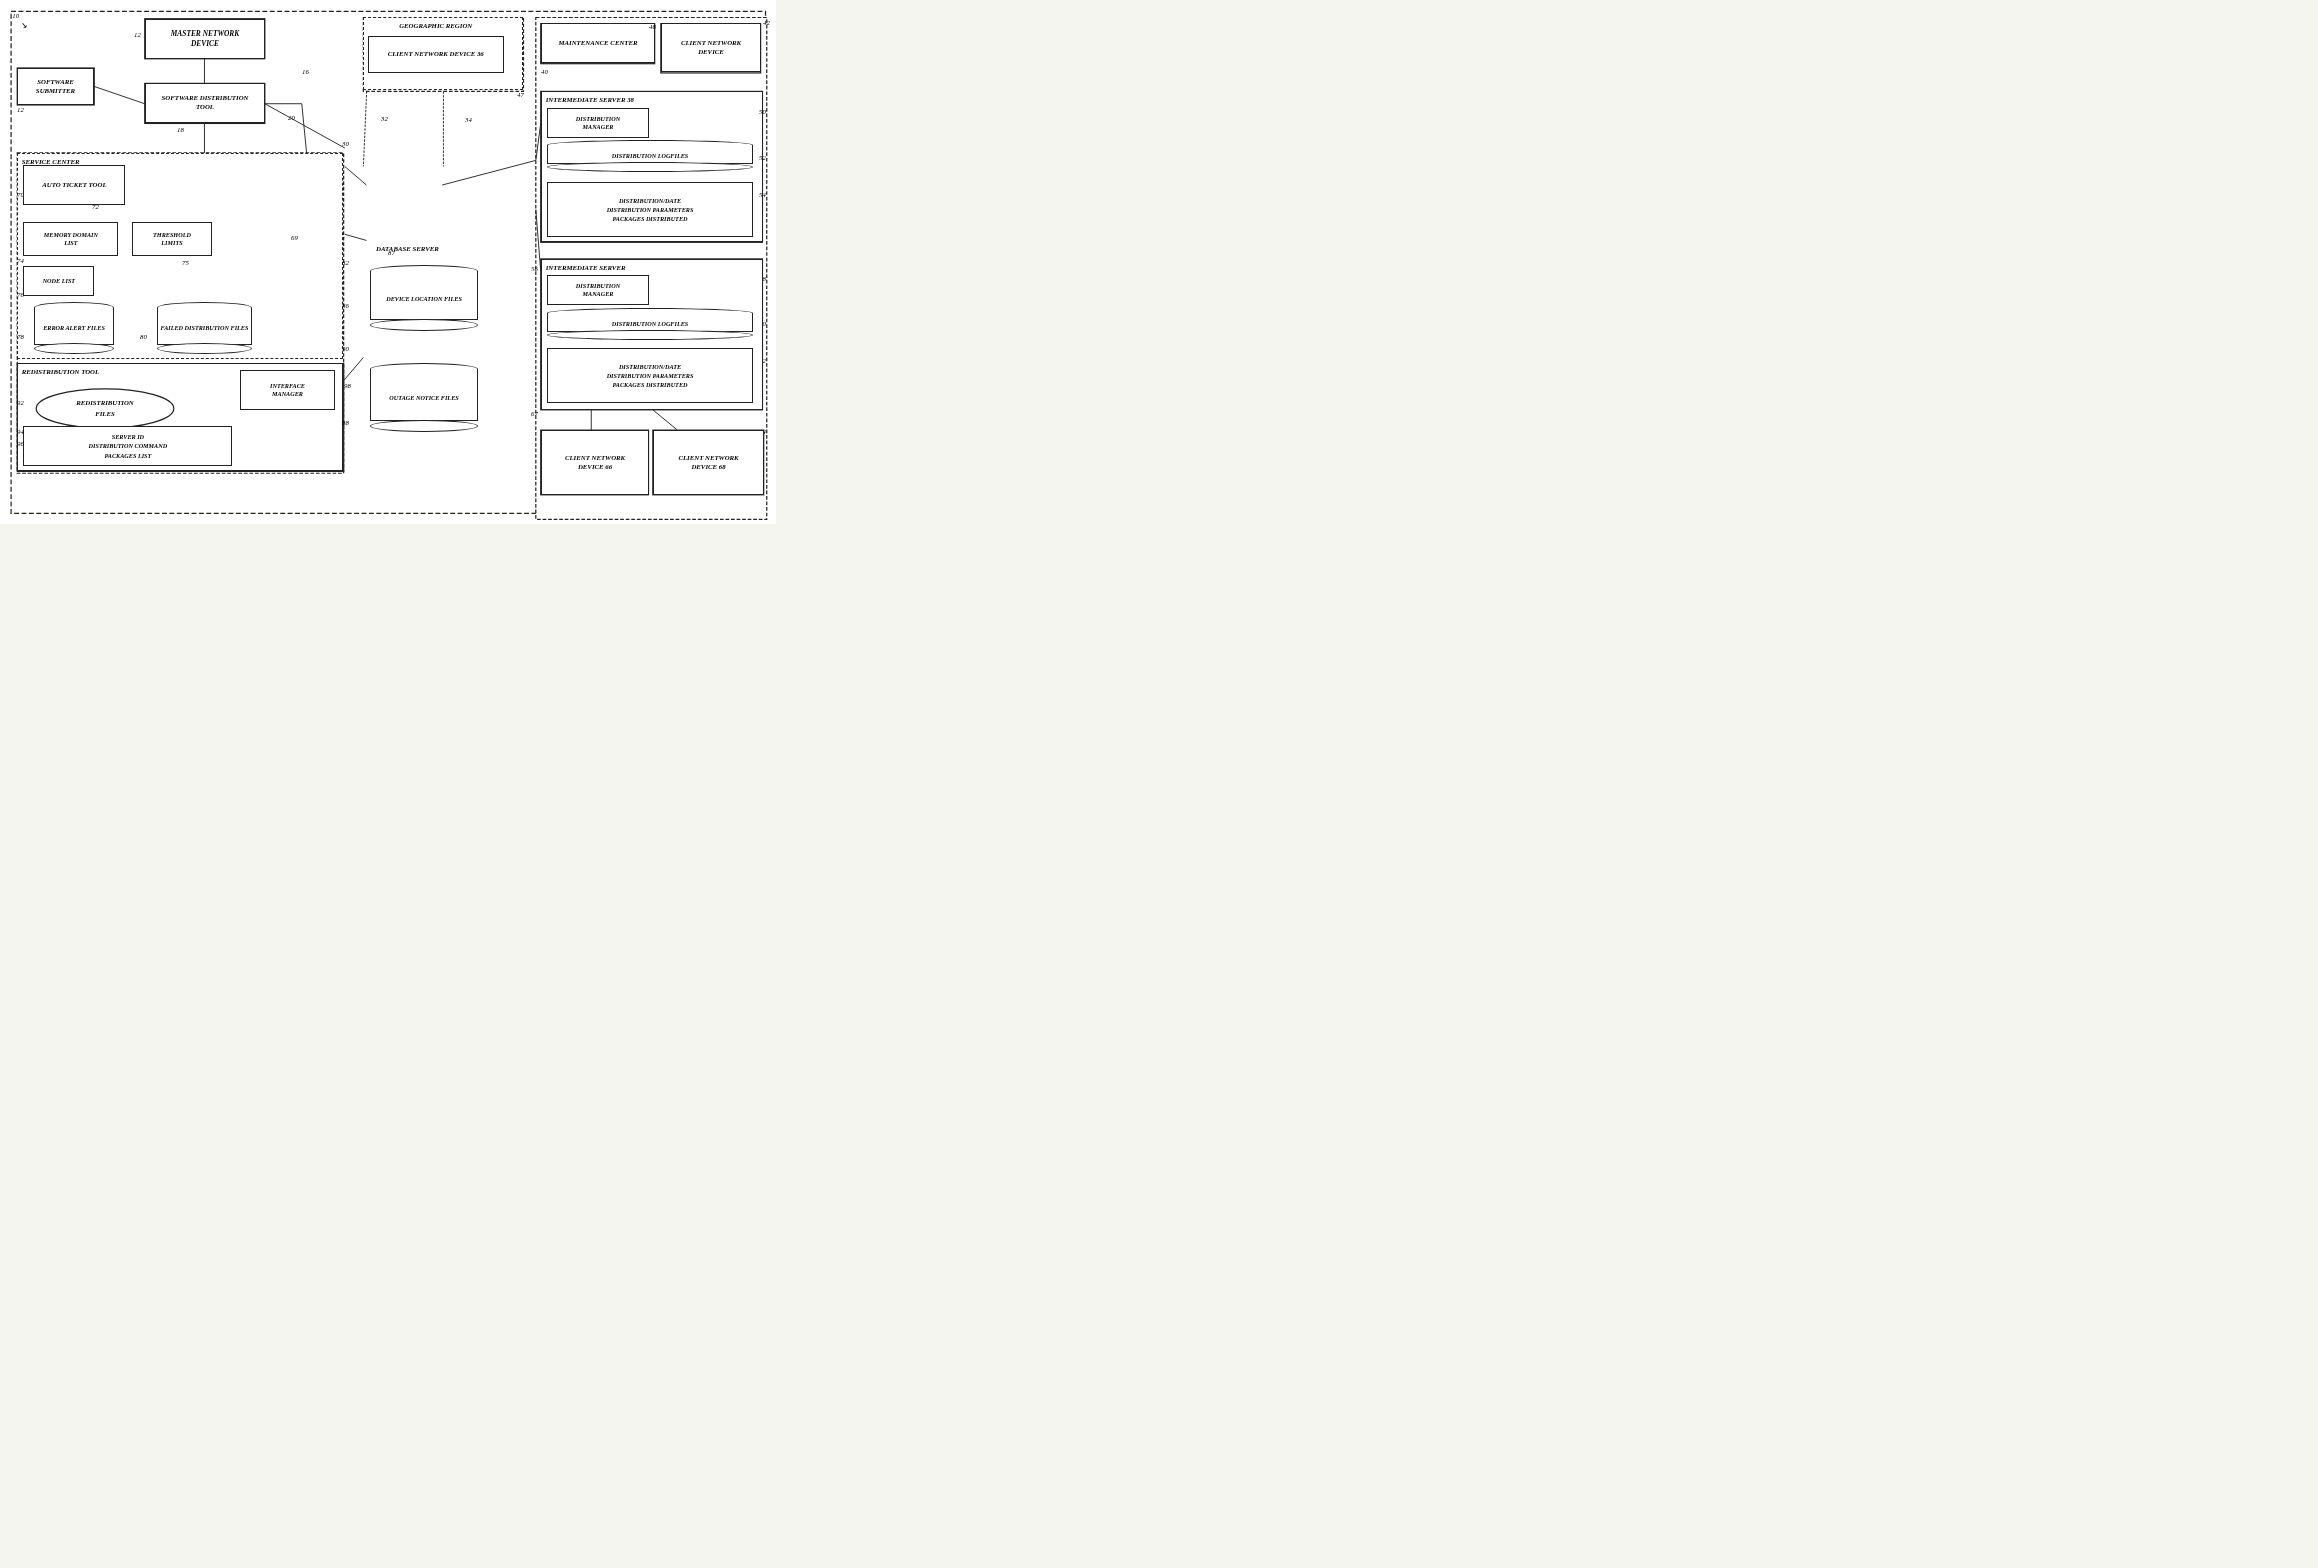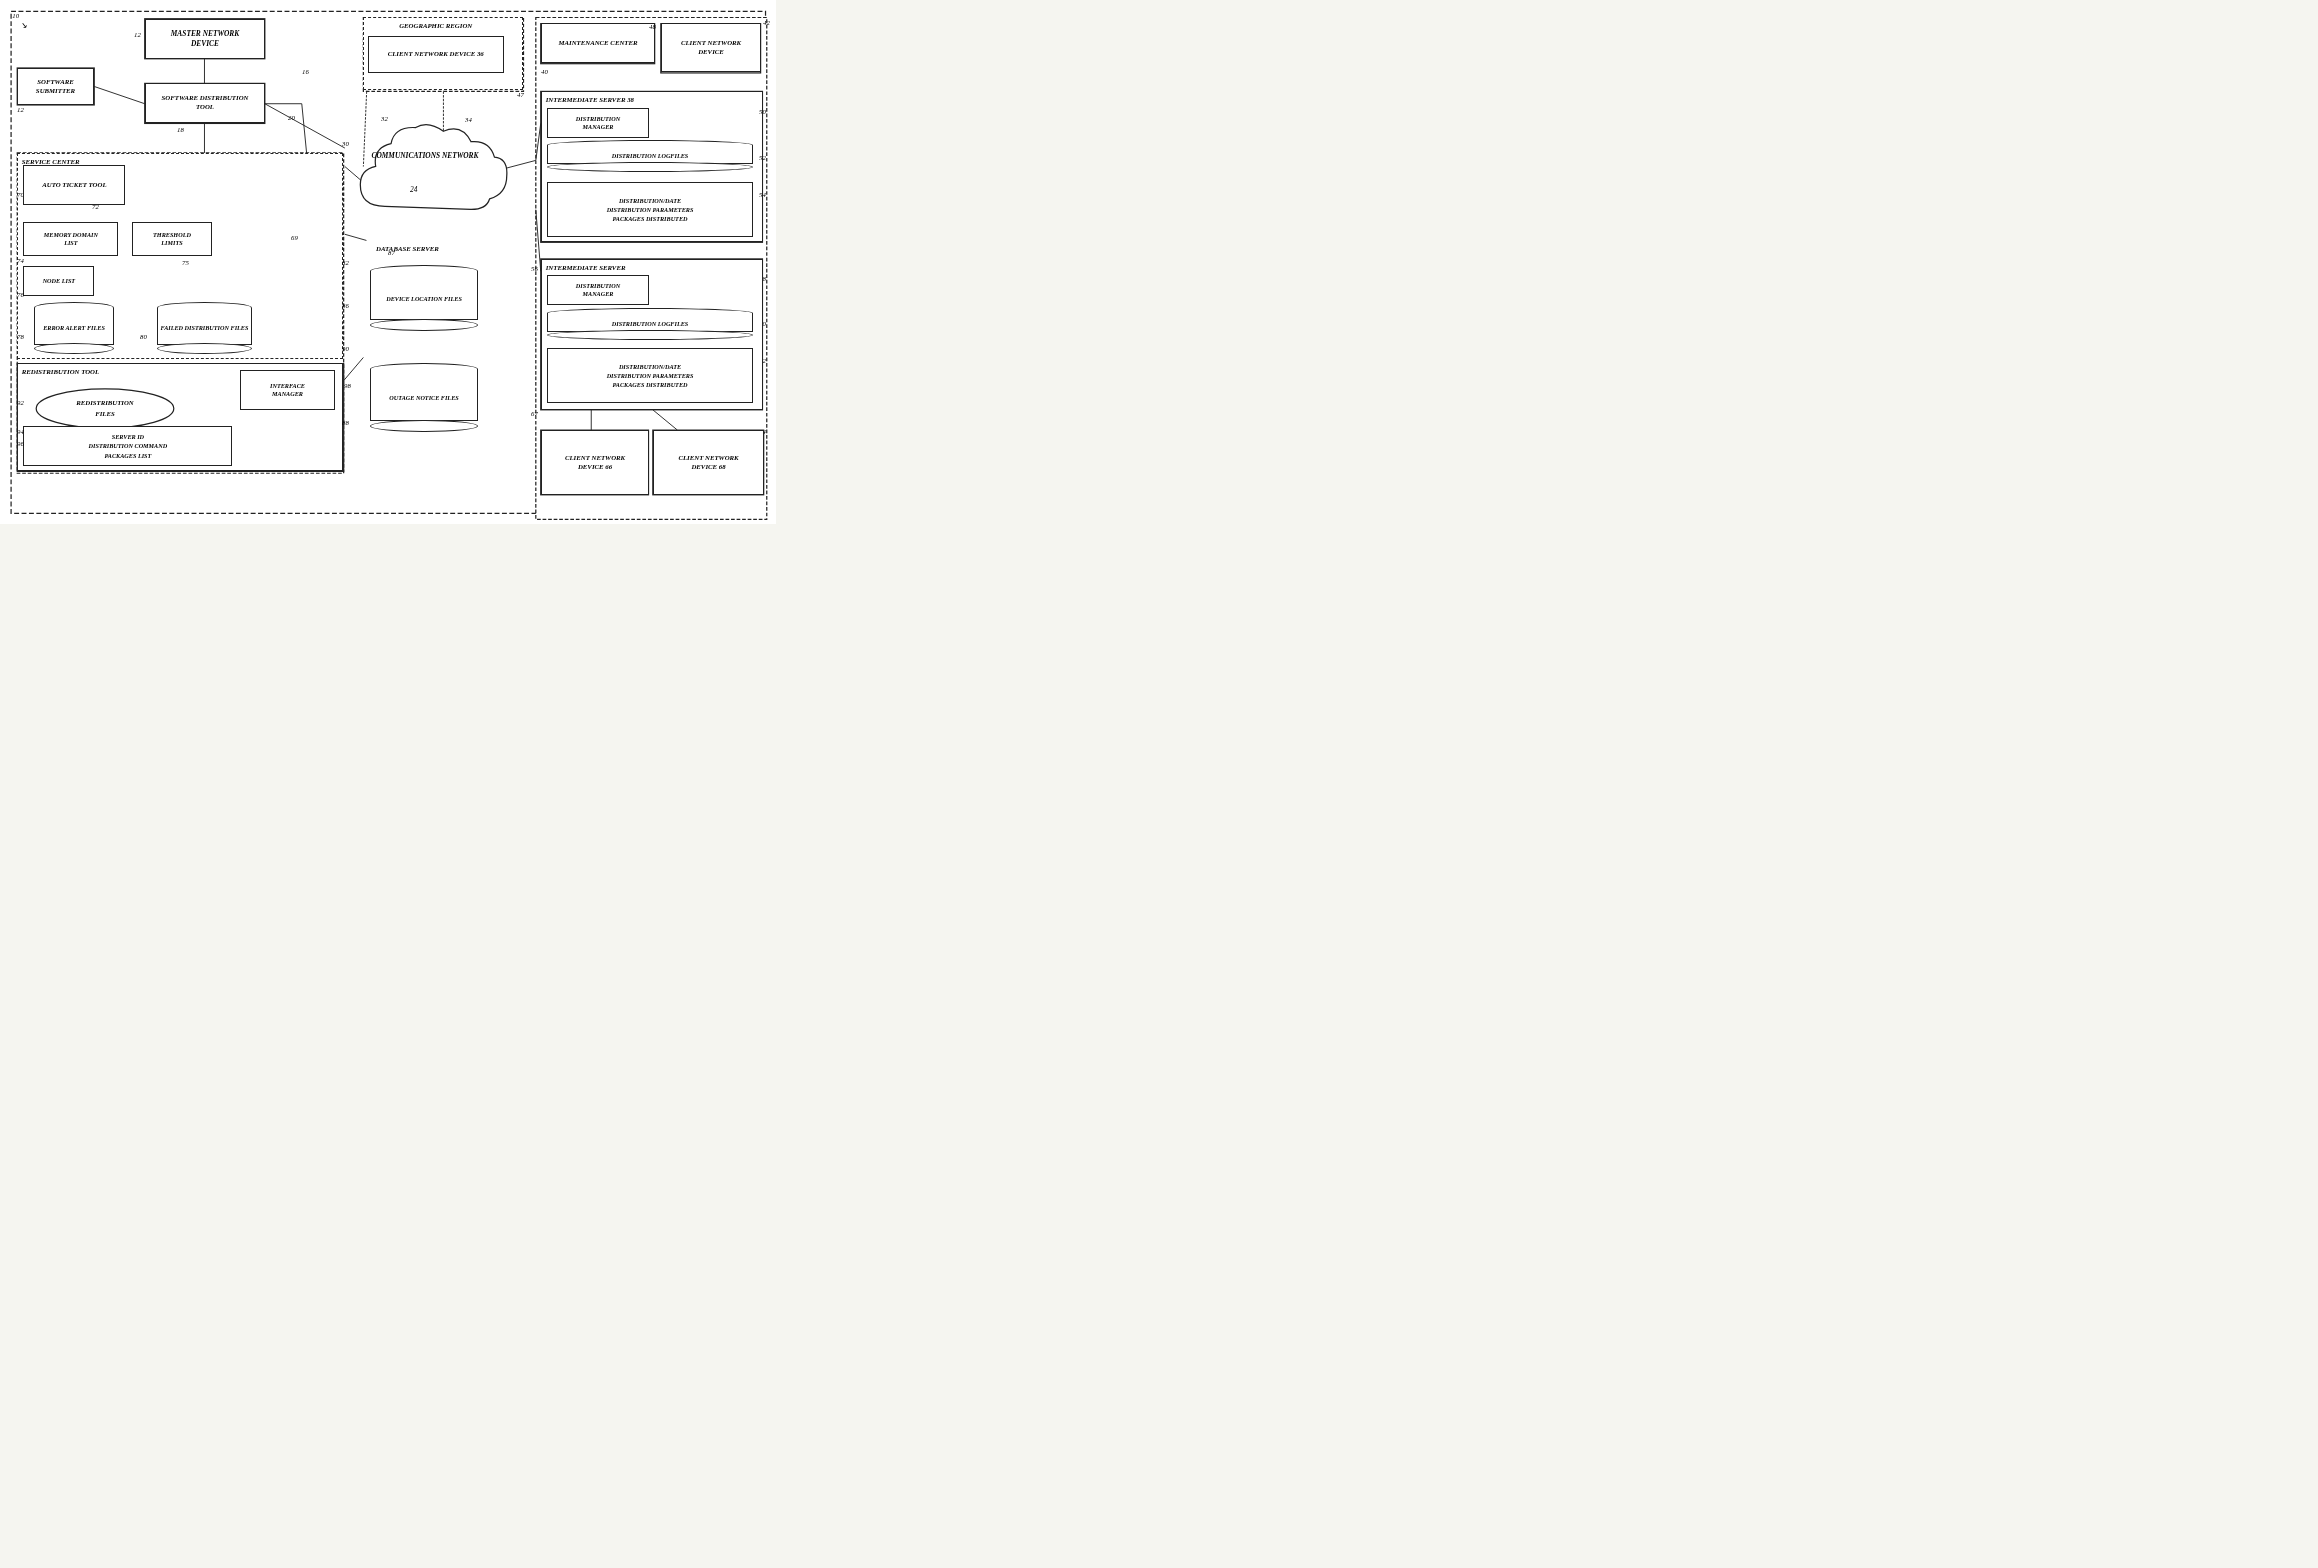--- a/index.html
+++ b/index.html
@@ -162,27 +162,20 @@
       <div class="box" style="position:relative; margin-top:5px; width:136px; height:37px; left:0; top:0; font-size:6.8px;">
         <span>CLIENT NETWORK DEVICE 36</span>
       </div>
     </div>
   </div>
 
   <span class="label-num" style="left:381px; top:115px;">32</span>
   <span class="label-num" style="left:465px; top:116px;">34</span>
   <span class="label-num" style="left:517px; top:91px;">47</span>
 
-  <div style="position:absolute; left:348px; top:114px; width:160px; height:117px;">
-    <svg width="160" height="117" viewBox="0 0 260 190">
-      <path d="M60,150 Q20,150 20,115 Q20,90 45,85 Q40,55 70,48 Q75,20 110,22 Q130,10 155,28 Q185,15 200,45 Q230,42 238,70 Q260,72 258,100 Q258,130 230,138 Q225,155 200,155 Z" fill="white" stroke="#222" stroke-width="2"></path>
-    </svg>
-    <div style="position:absolute; top:37px; left:18.5px; text-align:center; font-style:italic; font-weight:bold; font-size:7.4px; width:117px;">COMMUNICATIONS NETWORK</div>
-    <div style="position:absolute; top:71px; left:62px; font-style:italic; font-size:7.4px;">24</div>
-  </div>
 
   <div class="box box-dashed" style="left:17px; top:153px; width:326px; height:206px; justify-content:flex-start; align-items:flex-start; padding:3.7px;">
     <div style="font-style:italic; font-weight:bold; font-size:6.8px; margin-bottom:2.5px;">SERVICE CENTER</div>
   </div>
   <span class="label-num" style="left:17px; top:191px;">70</span>
 
   <div class="box" style="left:23.4px; top:165px; width:102px; height:40px; font-size:6.8px;">
     <span>AUTO TICKET TOOL</span>
   </div>
   <span class="label-num" style="left:92px; top:203px;">72</span>

